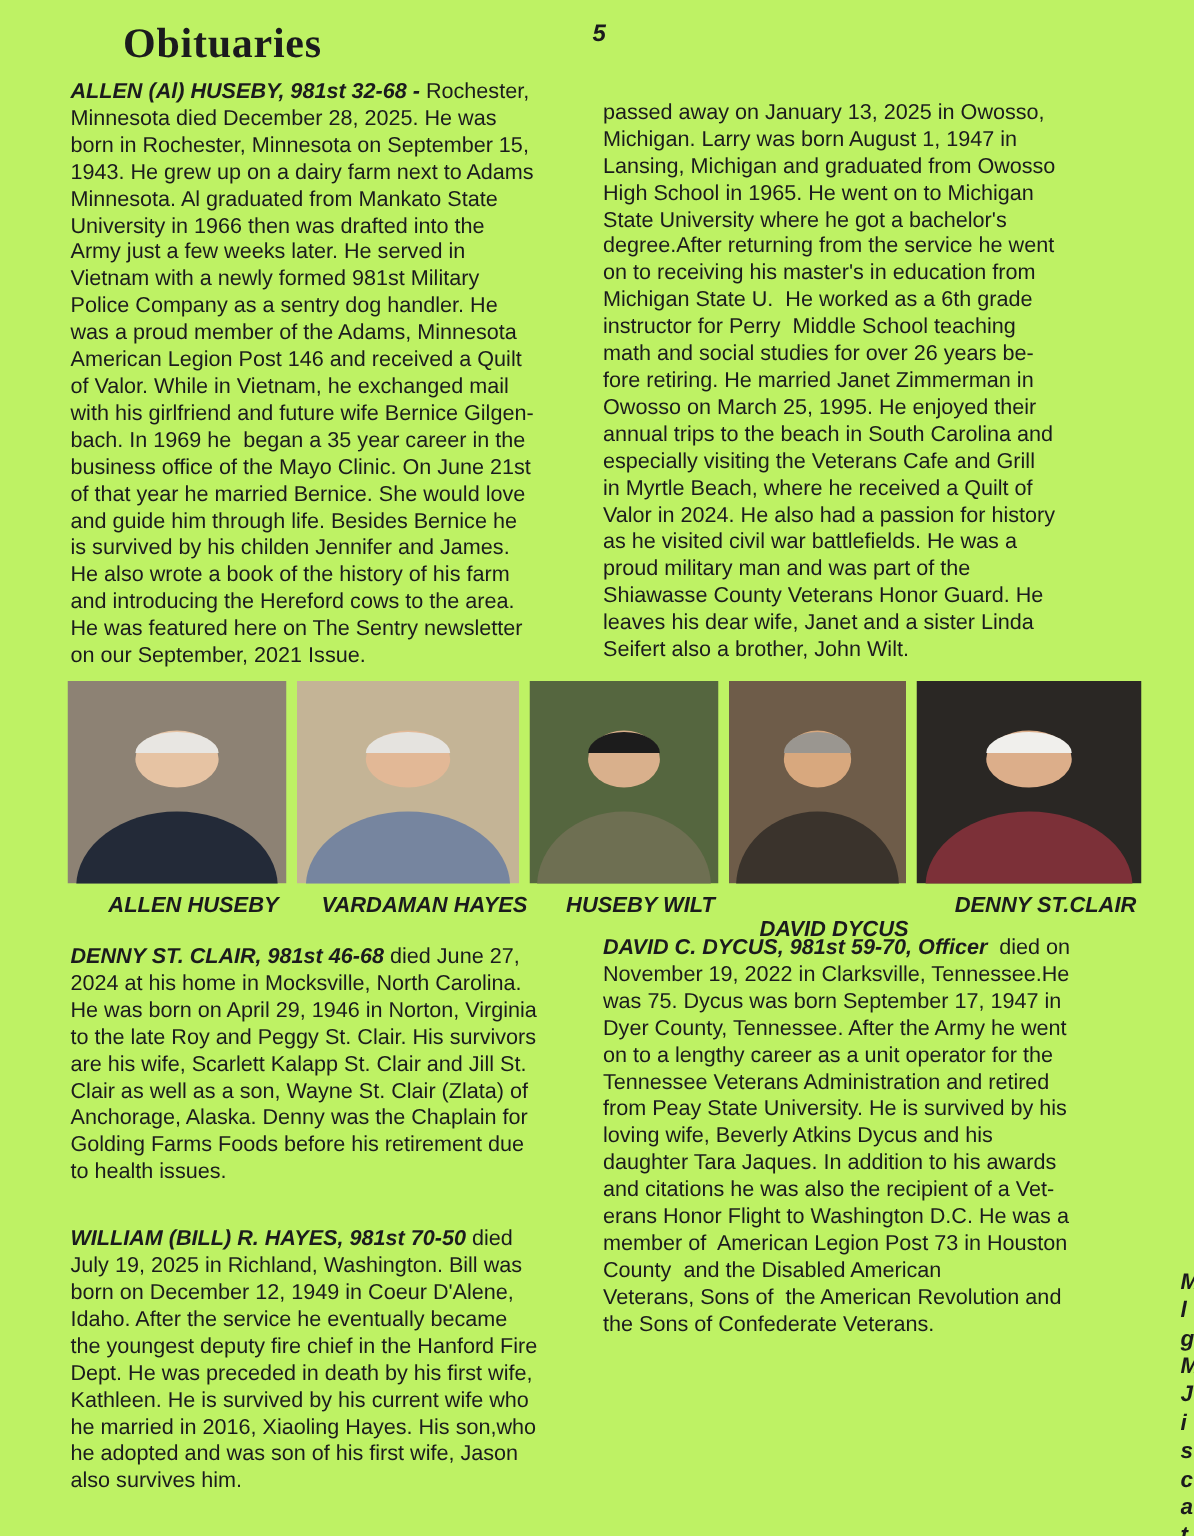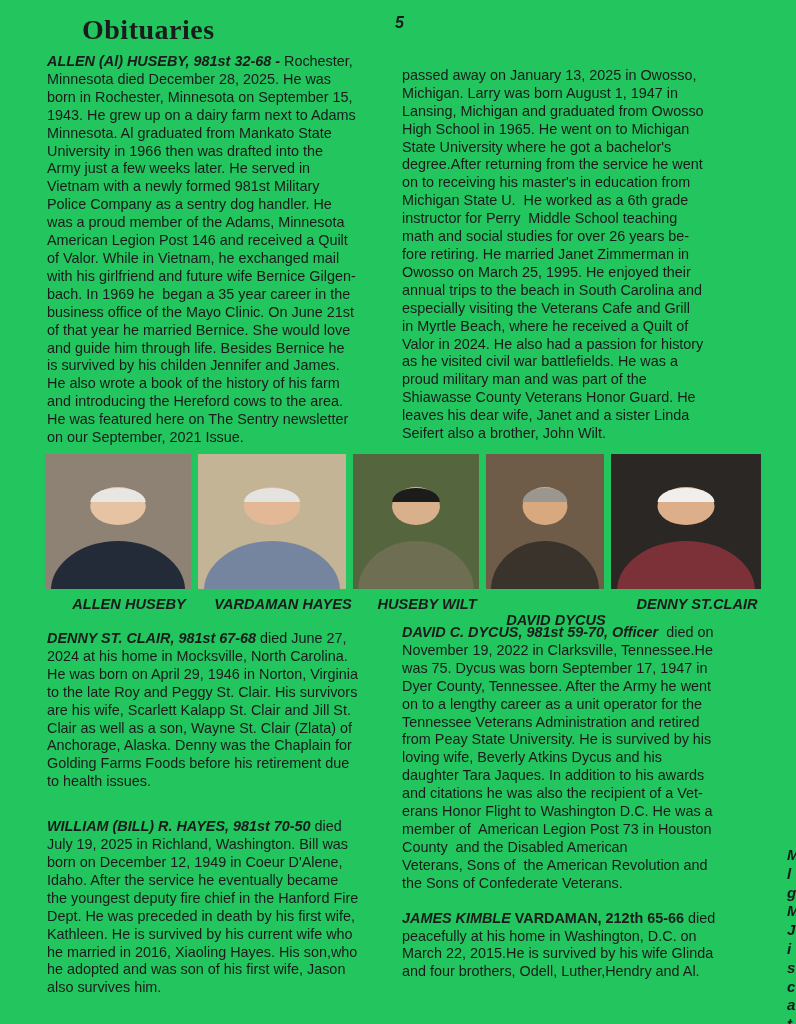--- a/index.html
+++ b/index.html
@@ -1,17 +1,17 @@
 <!DOCTYPE html>
 <html><head>
 <meta charset="utf-8">
 <style>
   html,body{margin:0;padding:0;background:#ffffff;}
   .page{
-    position:relative;width:796px;height:1024px;background:#22c55e;
+    position:relative;width:796px;height:1024px;background:#bef264;
     font-family:"Liberation Sans",sans-serif;color:#1b1b1d;overflow:hidden;
   }
   .page-title{
     position:absolute;left:82px;top:14px;
     font-family:"Liberation Serif",serif;font-weight:bold;font-size:28px;
     letter-spacing:.5px;
   }
   .page-num{
     position:absolute;left:395px;top:14px;
     font-weight:bold;font-style:italic;font-size:16px;
@@ -158,21 +158,21 @@
 
   <div class="captions">
     <div class="caption">ALLEN HUSEBY</div>
     <div class="caption">VARDAMAN HAYES</div>
     <div class="caption">HUSEBY WILT</div>
     <div class="caption">DAVID DYCUS</div>
     <div class="caption">DENNY ST.CLAIR</div>
   </div>
 
   <div class="col col-bot-left">
-    <p class="obit"><span class="obit-head">DENNY ST. CLAIR, 981st 67-68</span><span class="obit-body"> died June 27,
+    <p class="obit"><span class="obit-head">DENNY ST. CLAIR, 981st 46-68</span><span class="obit-body"> died June 27,
 2024 at his home in Mocksville, North Carolina.
 He was born on April 29, 1946 in Norton, Virginia
 to the late Roy and Peggy St. Clair. His survivors
 are his wife, Scarlett Kalapp St. Clair and Jill St.
 Clair as well as a son, Wayne St. Clair (Zlata) of
 Anchorage, Alaska. Denny was the Chaplain for
 Golding Farms Foods before his retirement due
 to health issues.</span></p>
     <p class="obit gap-left"><span class="obit-head">WILLIAM (BILL) R. HAYES, 981st 70-50</span><span class="obit-body"> died
 July 19, 2025 in Richland, Washington. Bill was
@@ -195,24 +195,20 @@
 Tennessee Veterans Administration and retired
 from Peay State University. He is survived by his
 loving wife, Beverly Atkins Dycus and his
 daughter Tara Jaques. In addition to his awards
 and citations he was also the recipient of a Vet-
 erans Honor Flight to Washington D.C. He was a
 member of  American Legion Post 73 in Houston
 County  and the Disabled American
 Veterans, Sons of  the American Revolution and
 the Sons of Confederate Veterans.</span></p>
-    <p class="obit gap-right"><span class="obit-head">JAMES KIMBLE</span><span class="obit-head-plain"> VARDAMAN, 212th 65-66</span><span class="obit-body"> died
-peacefully at his home in Washington, D.C. on
-March 22, 2015.He is survived by his wife Glinda
-and four brothers, Odell, Luther,Hendry and Al.</span></p>
   </div>
 
   <div class="edge">
     <div>M</div>
     <div>l</div>
     <div>g</div>
     <div>M</div>
     <div>J</div>
     <div>i</div>
     <div>s</div>

